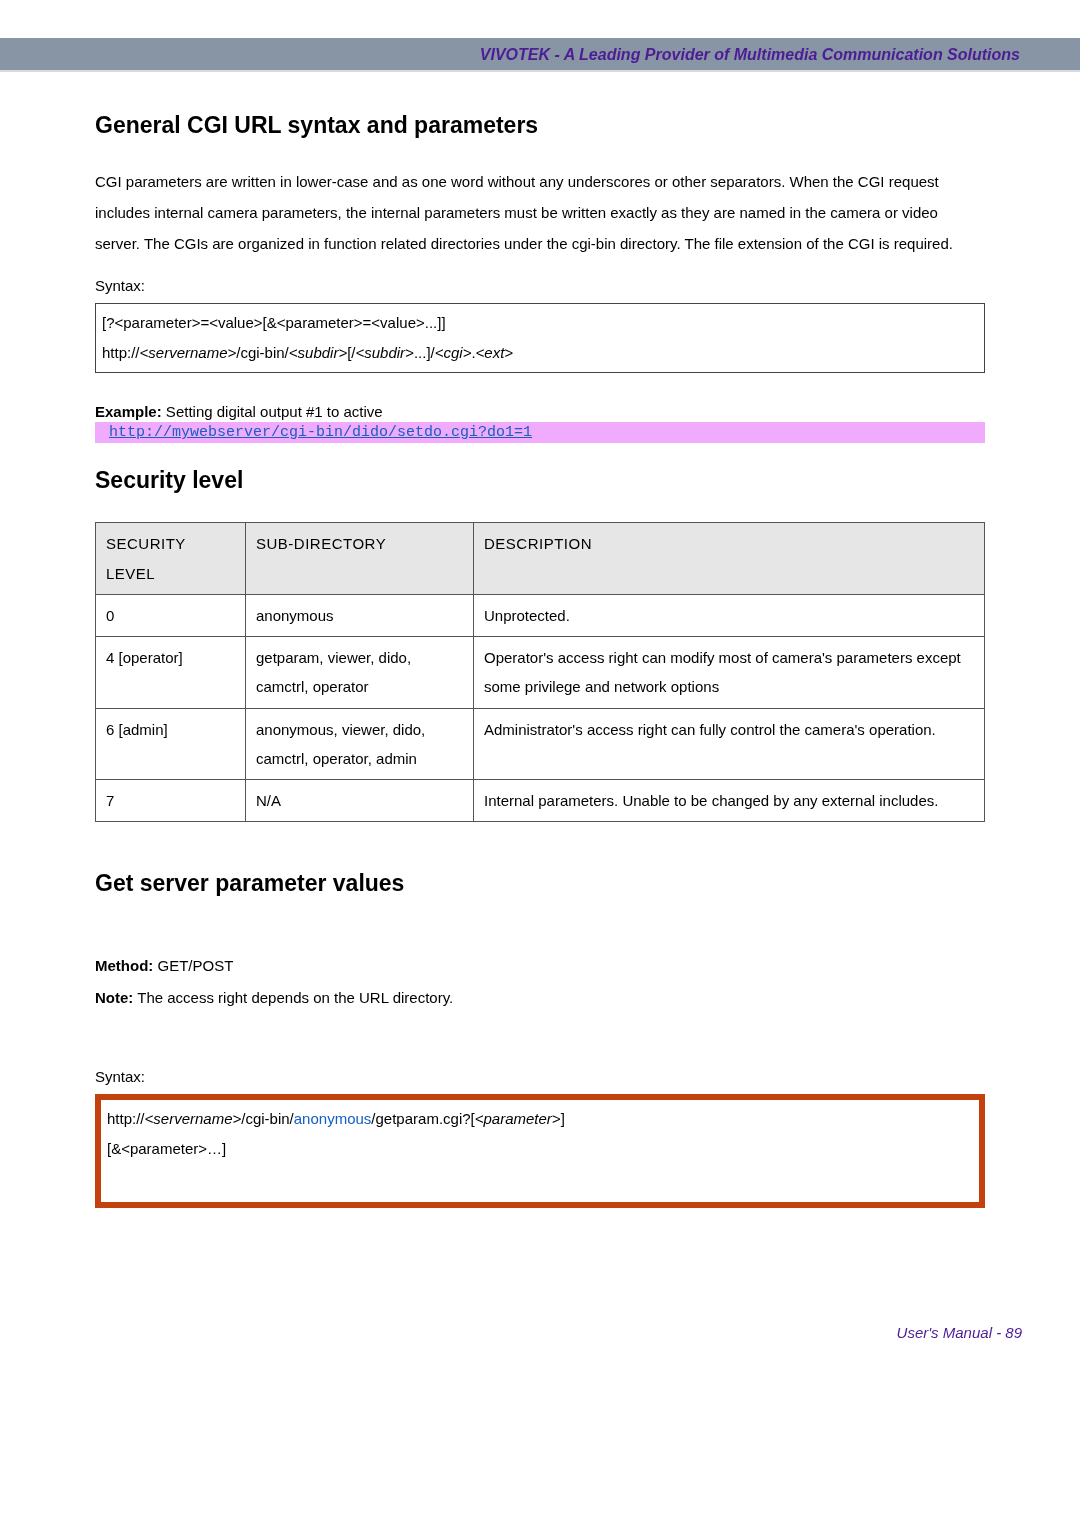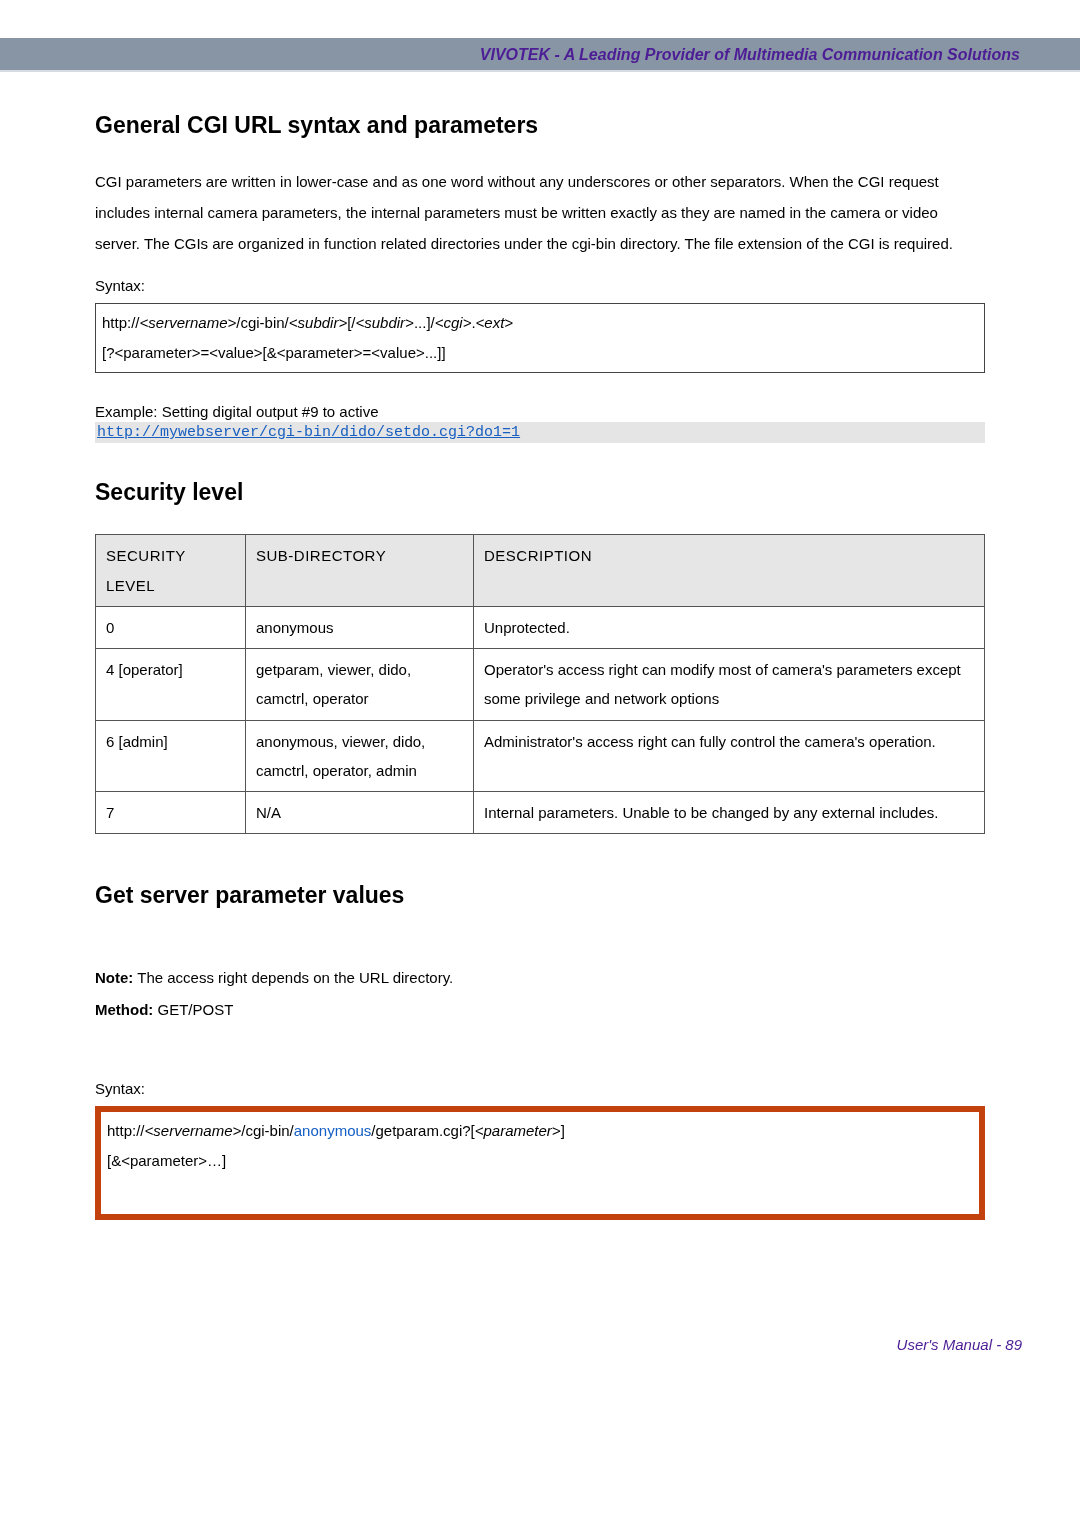--- a/index.html
+++ b/index.html
@@ -21,30 +21,30 @@
     .syntax-box {
       border: 1px solid #444;
       margin-top: 2px;
       margin-bottom: 30px;
       padding: 4px 6px;
       font-size: 15px;
       line-height: 2.0;
     }
     .syntax-box em, .para em { font-style: italic; }
     .example-line { font-size: 15px; margin-bottom: 2px; }
-    .example-line b { font-weight: normal; }
+    .example-line b { font-weight: bold; }
     .mono-url {
       font-family: "Courier New", monospace;
       font-size: 15px;
       color: #185fc0;
       text-decoration: underline;
-      background: #e5e5e5;
+      background: #f0abfc;
       display: block;
-      padding: 2px 2px;
-      margin-bottom: 36px;
+      padding: 2px 14px;
+      margin-bottom: 24px;
     }
     table.sec {
       width: 100%;
       border-collapse: collapse;
       margin-bottom: 48px;
       margin-top: 4px;
     }
     table.sec th, table.sec td {
       border: 1px solid #555;
       padding: 6px 10px;
@@ -86,28 +86,28 @@
   </div>
 
   <div class="content">
 
     <h2>General CGI URL syntax and parameters</h2>
 
     <p class="para">CGI parameters are written in lower-case and as one word without any underscores or other separators. When the CGI request includes internal camera parameters, the internal parameters must be written exactly as they are named in the camera or video server. The CGIs are organized in function related directories under the cgi-bin directory. The file extension of the CGI is required.</p>
     <p class="syntax-label">Syntax:</p>
 
     <div class="syntax-box">
+      <div>[?&lt;parameter&gt;=&lt;value&gt;[&amp;&lt;parameter&gt;=&lt;value&gt;...]]</div>
       <div>
         <span>http://</span><em>&lt;servername&gt;</em><span>/cgi-bin/</span><em>&lt;subdir&gt;</em><span>[/</span><em>&lt;subdir&gt;</em><span>...]/</span><em>&lt;cgi&gt;</em><span>.</span><em>&lt;ext&gt;</em>
       </div>
-      <div>[?&lt;parameter&gt;=&lt;value&gt;[&amp;&lt;parameter&gt;=&lt;value&gt;...]]</div>
     </div>
 
     <p class="example-line">
-      <b>Example:</b><span> Setting digital output #9 to active</span>
+      <b>Example:</b><span> Setting digital output #1 to active</span>
     </p>
     <a class="mono-url">http://mywebserver/cgi-bin/dido/setdo.cgi?do1=1</a>
 
     <h2 class="sec-h">Security level</h2>
 
     <table class="sec">
       <thead>
         <tr>
           <th class="col-lvl">SECURITY LEVEL</th>
           <th class="col-subdir">SUB-DIRECTORY</th>
@@ -135,24 +135,24 @@
           <td>N/A</td>
           <td>Internal parameters. Unable to be changed by any external includes.</td>
         </tr>
       </tbody>
     </table>
 
     <h2>Get server parameter values</h2>
 
     <div class="gap-mid"></div>
     <p class="note-line">
-      <b>Note:</b><span> The access right depends on the URL directory.</span>
+      <b>Method:</b><span> GET/POST</span>
     </p>
     <p class="note-line">
-      <b>Method:</b><span> GET/POST</span>
+      <b>Note:</b><span> The access right depends on the URL directory.</span>
     </p>
 
     <div class="gap-big"></div>
     <p class="syntax-label">Syntax:</p>
 
     <div class="syntax-box2">
       <div>
         <span>http://</span><em>&lt;servername&gt;</em><span>/cgi-bin/</span><span class="blue">anonymous</span><span>/getparam.cgi?[</span><em>&lt;parameter&gt;</em><span>]</span>
       </div>
       <div>[&amp;&lt;parameter&gt;…]</div>

